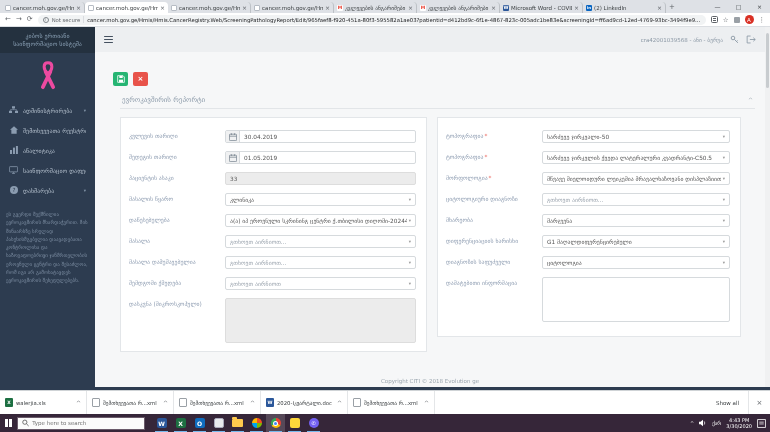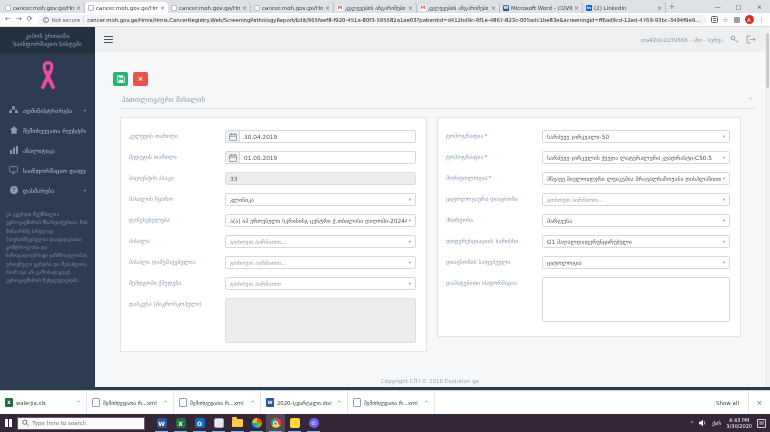--- a/index.html
+++ b/index.html
@@ -310,21 +310,21 @@
       <svg width="8" height="8" viewBox="0 0 12 12">
           <path d="M1 1 H9 L11 3 V11 H1 Z" fill="none" stroke="#fff" stroke-width="1.2"></path>
           <rect x="3.5" y="1.5" width="5" height="3" fill="#fff"></rect>
           <rect x="3" y="7" width="6" height="4" fill="#fff"></rect>
         </svg>
     </div>
     <div class="btn del">
       <span>×</span>
     </div>
 
-    <div class="panel-title">პათოლოგიური მასალის</div>
+    <div class="panel-title">ევროკავშირის რეპორტი</div>
     <span class="panel-collapse">^</span>
     <div class="panel-rule"></div>
 
     <div class="card left">
       <div class="frow">
         <span class="flabel">კვლევის თარიღი</span>
         <div class="fctrl date">
           <span class="cal">
               <svg width="8" height="8" viewBox="0 0 10 10">
                 <rect x="0.5" y="1.5" width="9" height="8" rx="1" fill="none" stroke="#7a8591"></rect>

